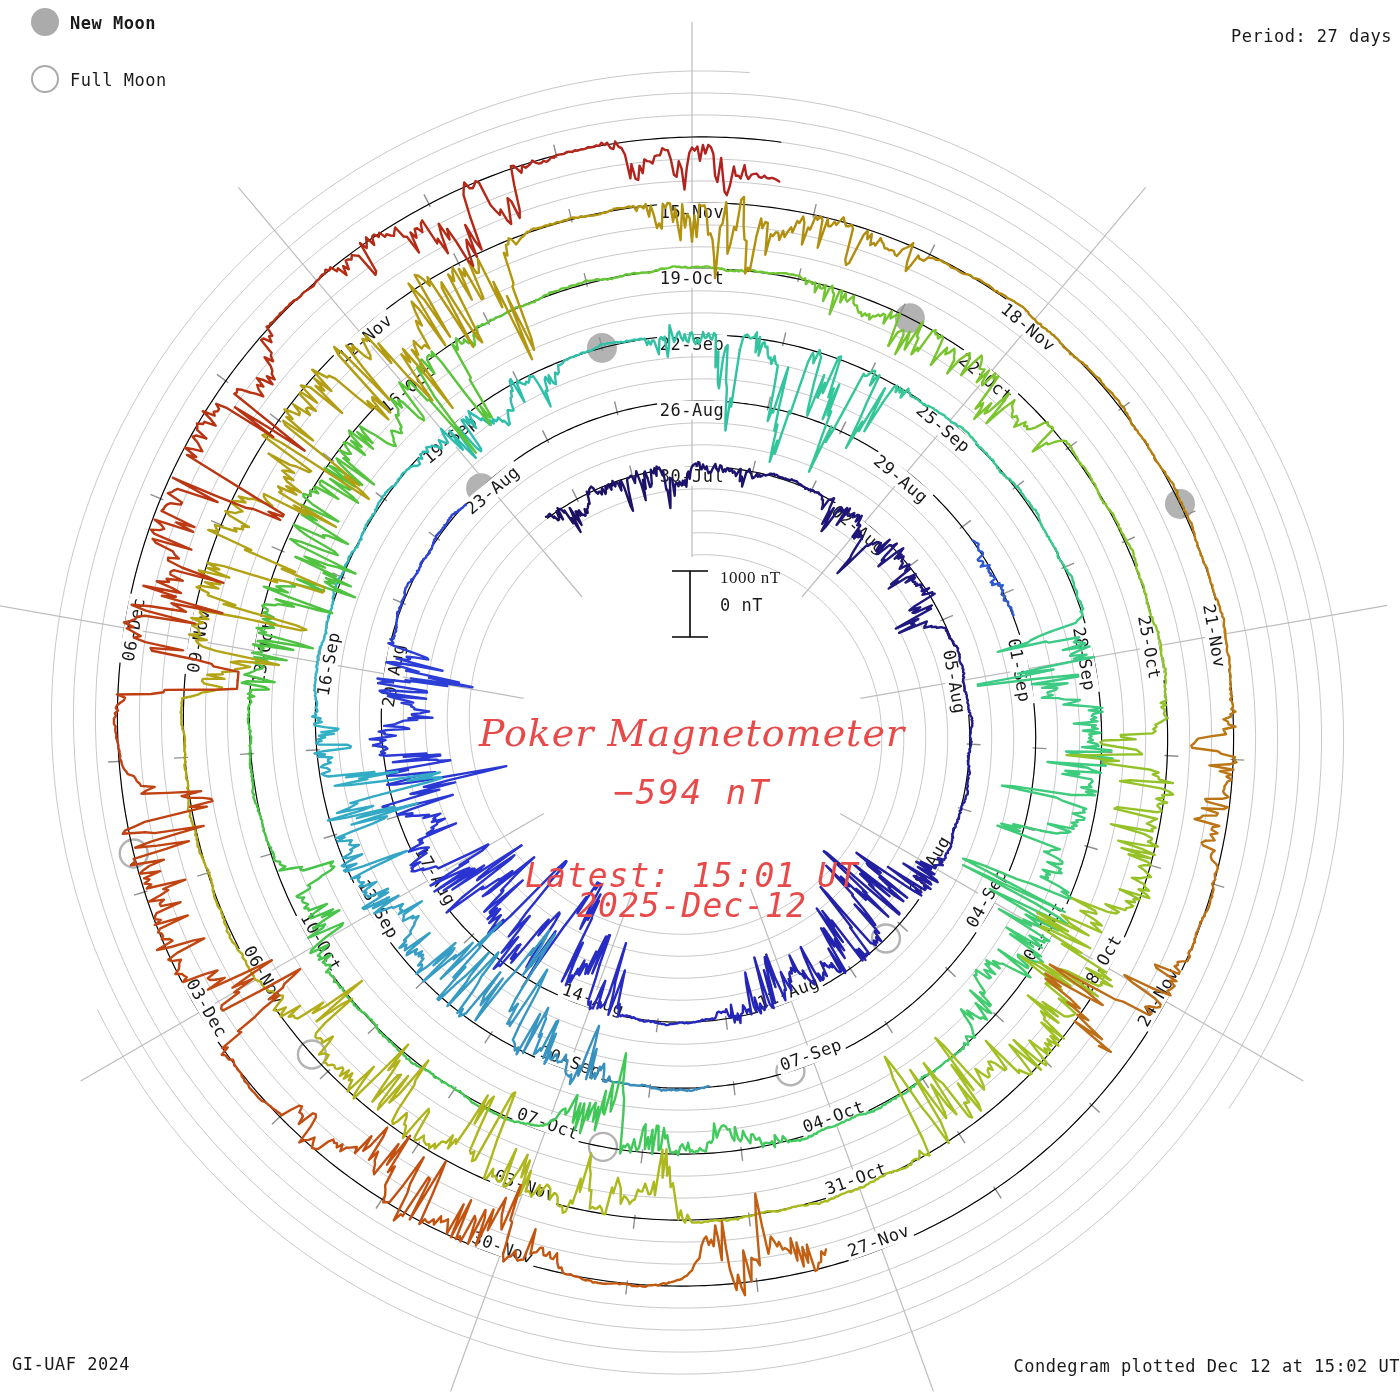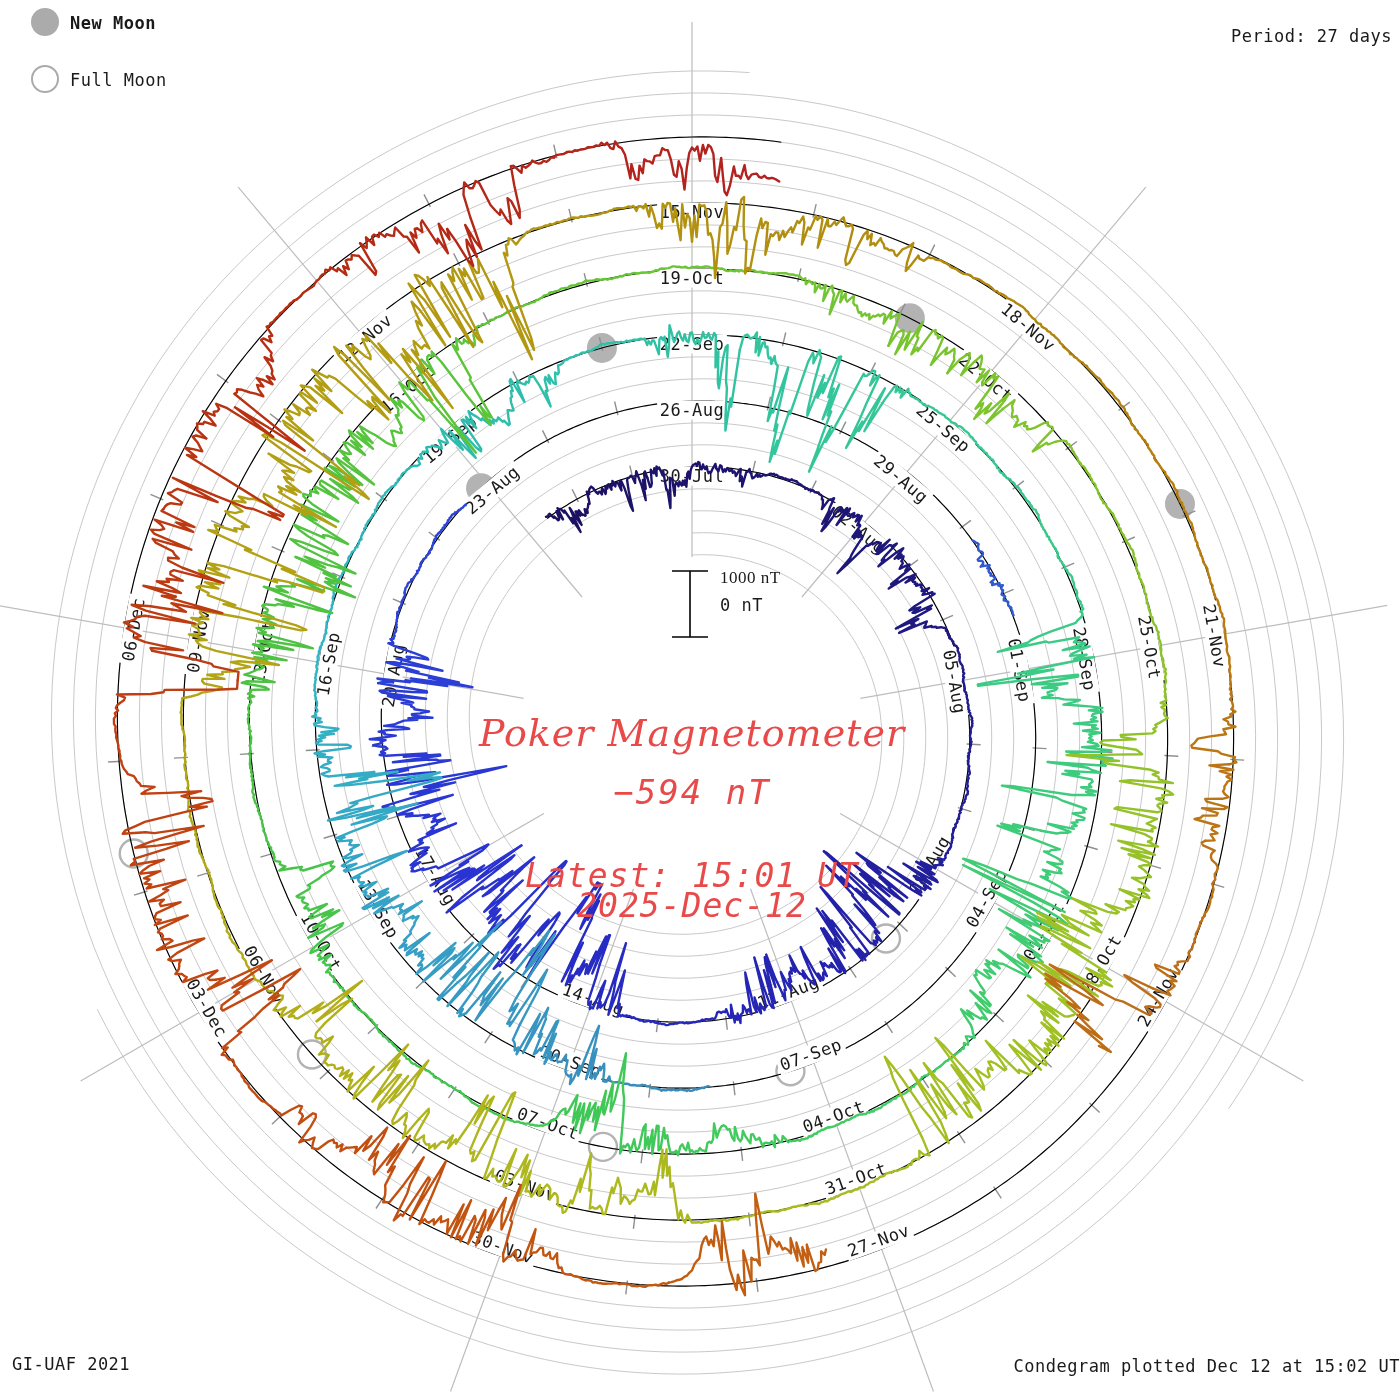--- a/index.html
+++ b/index.html
@@ -528,21 +528,21 @@
 
   <div id="legend">
     <span class="moon-glyph moon-new"></span>
     <div class="corner" style="left:70px;top:13px;font-weight:bold;">New Moon</div>
     <span class="moon-glyph moon-full"></span>
     <div class="corner" style="left:70px;top:70px;text-align:right;">Full Moon</div>
   </div>
 
   <div class="corner" style="right:8px;top:26px;">Period: 27 days</div>
 
-  <div class="corner" style="left:12px;bottom:26px;">GI-UAF 2021</div>
+  <div class="corner" style="left:12px;bottom:26px;">GI-UAF 2024</div>
 
   <div class="corner" style="right:0;bottom:24px;">Condegram plotted Dec 12 at 15:02 UT</div>
 
   <div class="scale-label" style="left:720px;top:578px;font-family:Liberation Serif, serif;">1000 nT</div>
   <div class="scale-label" style="left:720px;top:605px;">0 nT</div>
 
   <div class="center-text title-red" style="left:692px;top:694px;color:#e84a4a;margin-top:17px;">Poker Magnetometer</div>
   <div class="center-text value-red" style="left:692px;top:772px;color:#e84a4a;">−594 nT</div>
   <div class="center-text latest-red" style="left:692px;top:860px;color:#e84a4a;">Latest: 15:01 UT</div>
   <div class="center-text latest-red" style="left:692px;top:890px;color:#e84a4a;">2025-Dec-12</div>

